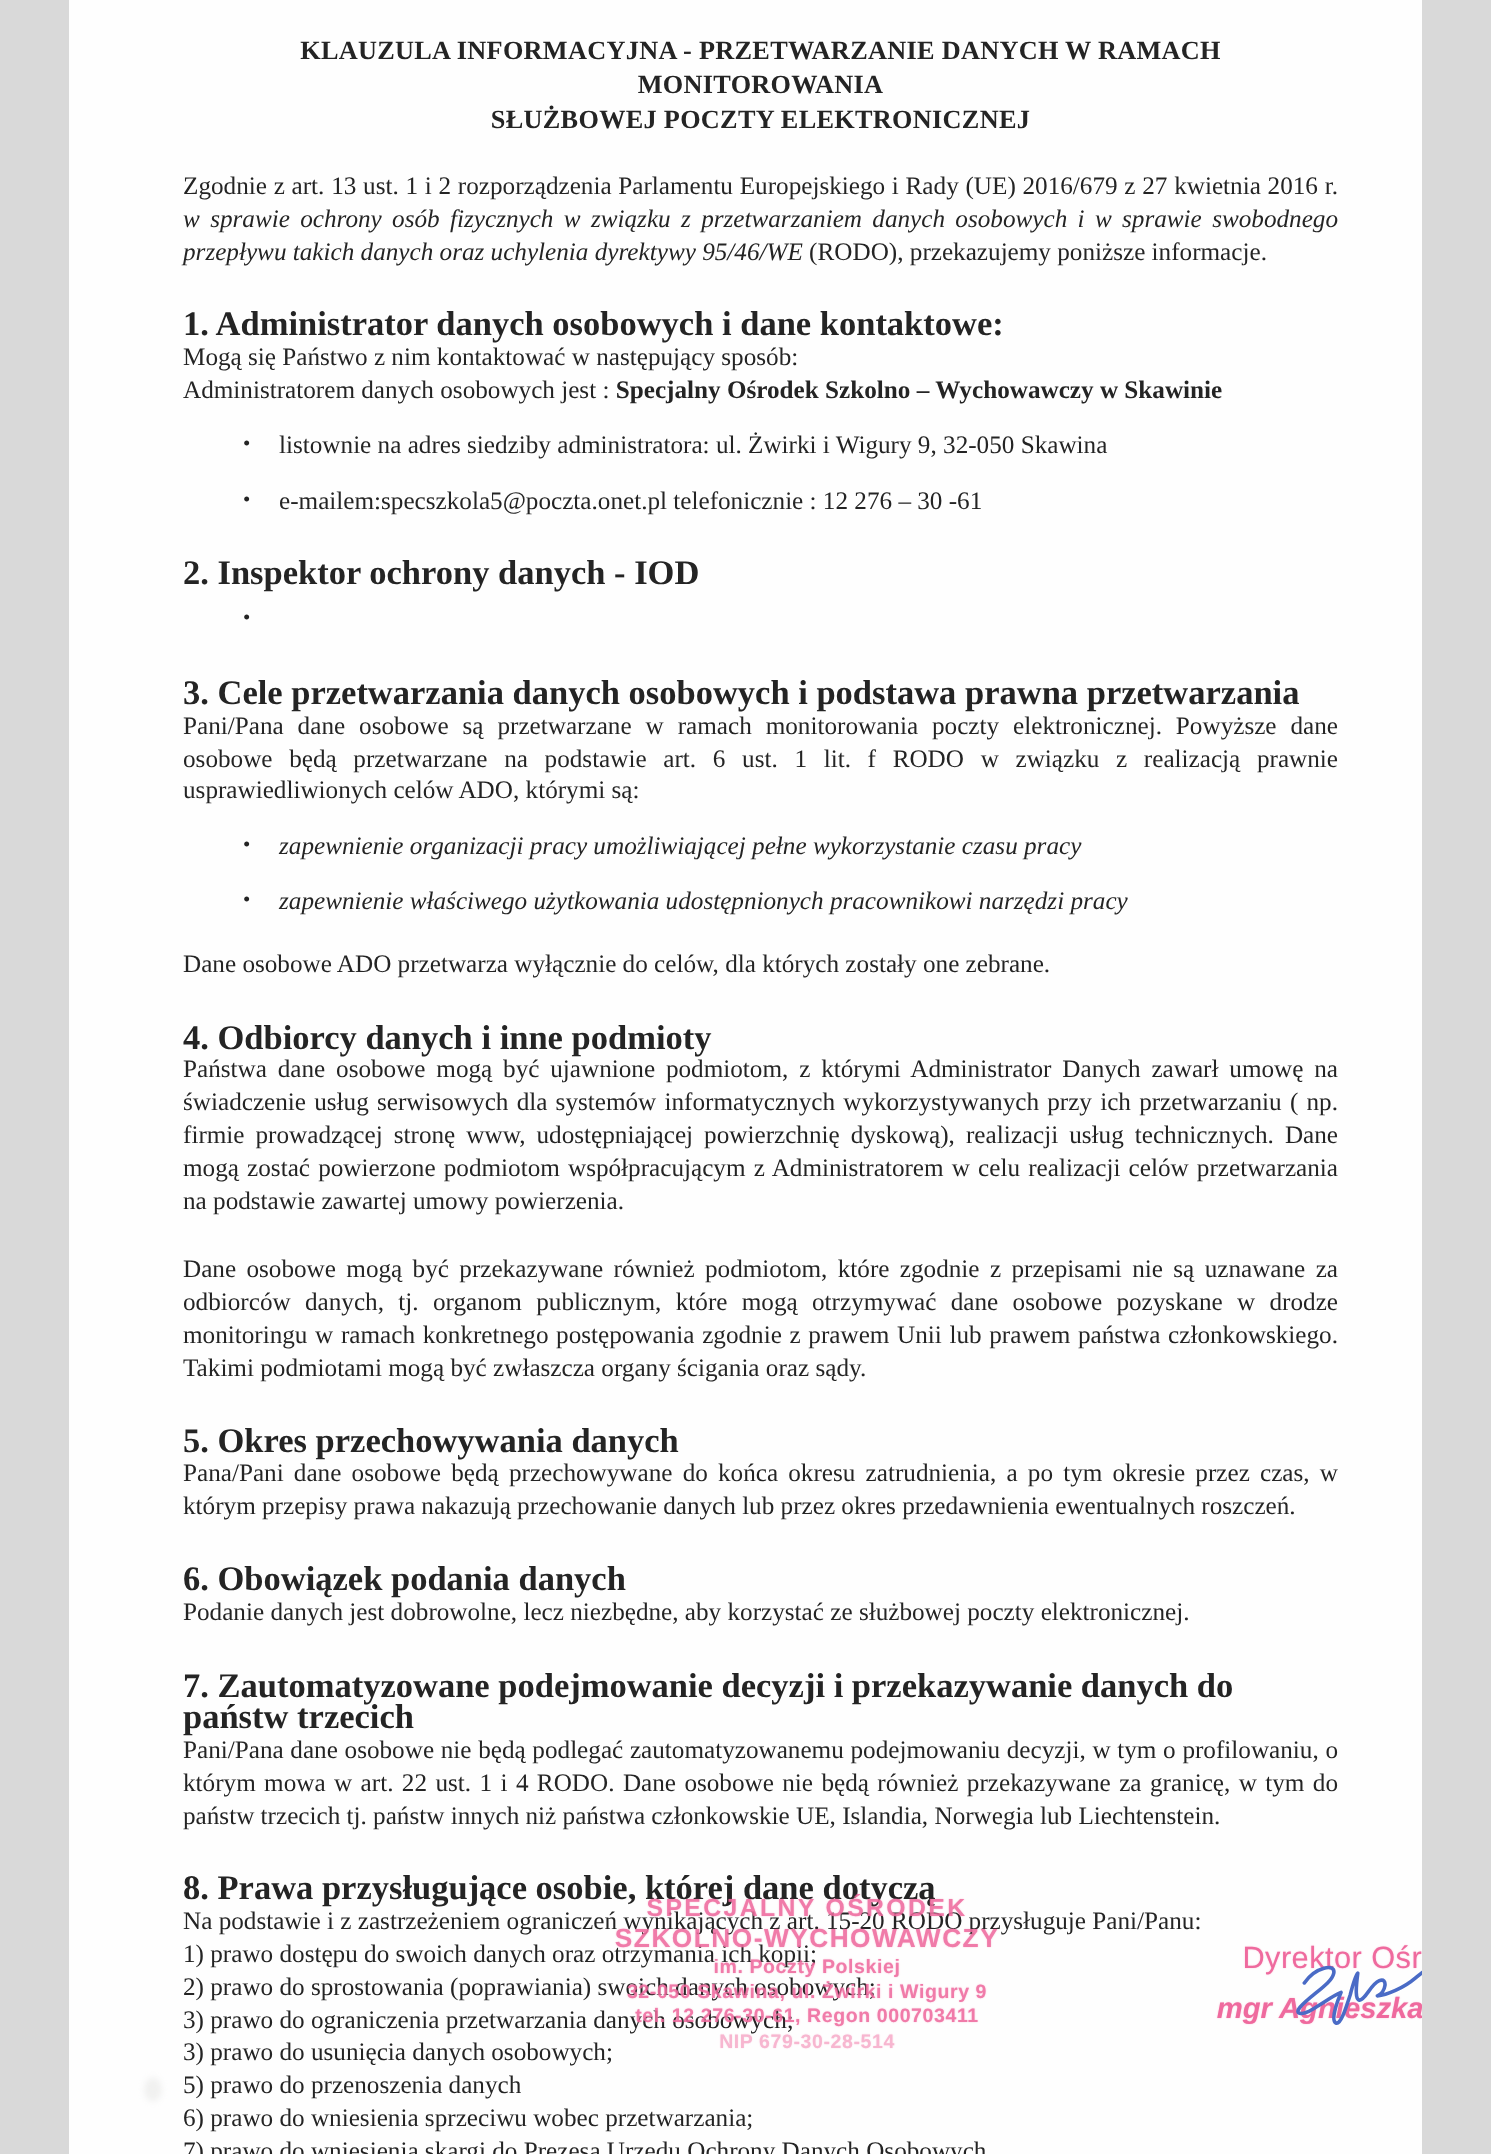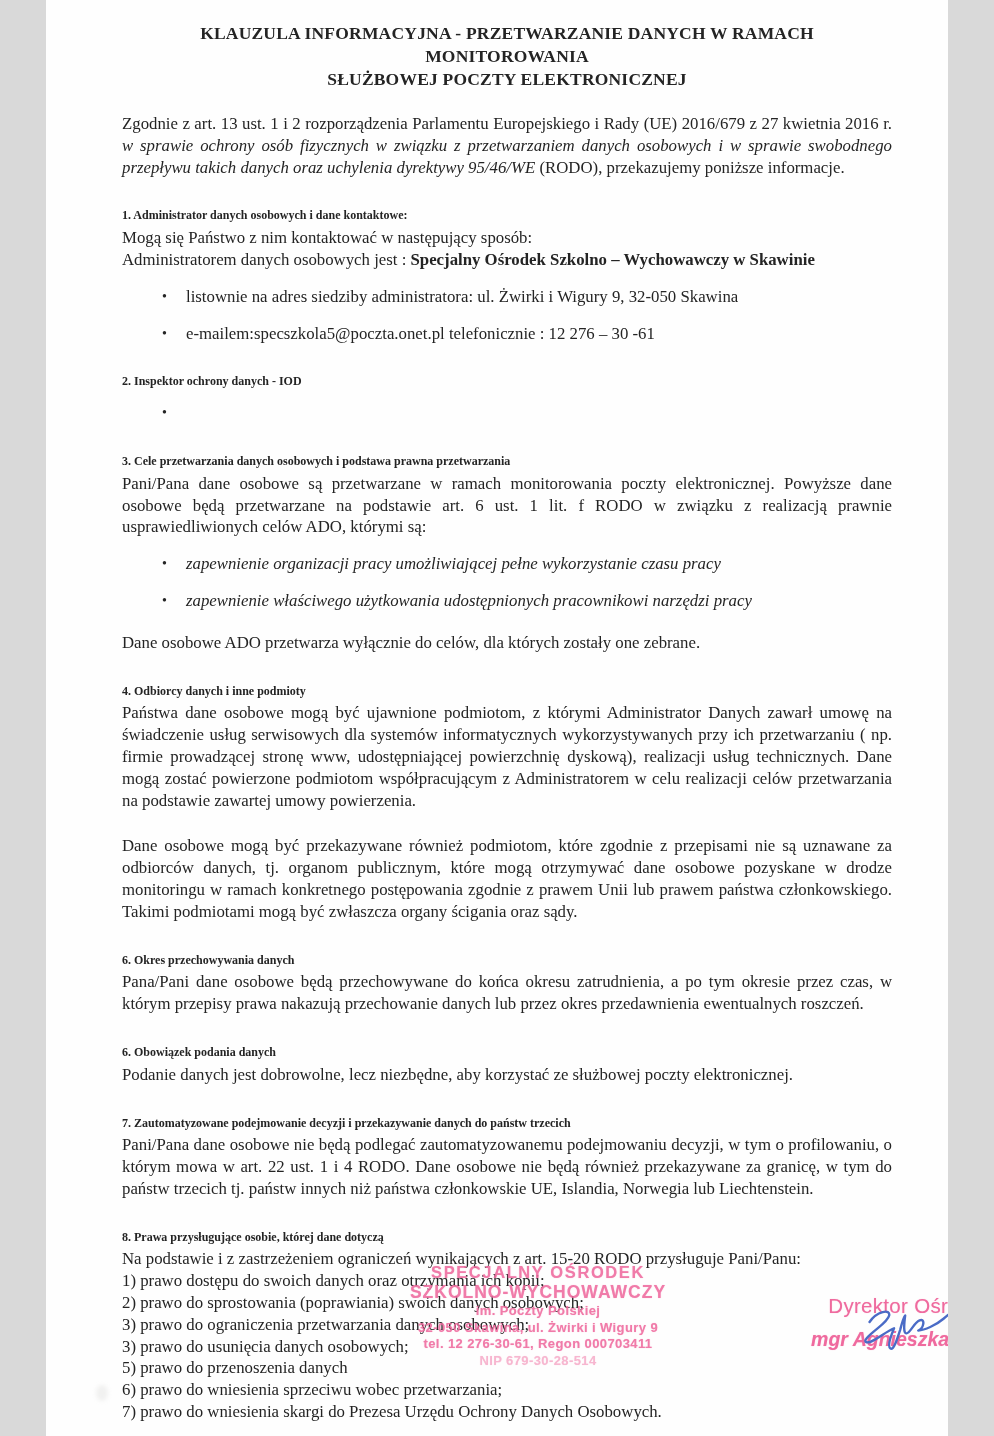--- a/index.html
+++ b/index.html
@@ -18,21 +18,21 @@
   .doc-title { text-align:center; font-weight:bold; font-size:17.5px; line-height:23px; letter-spacing:.2px; }
 
   .para { font-size:16.8px; line-height:21.8px; text-align:justify; }
   .line { font-size:16.8px; line-height:21.8px; }
   .intro { margin-top:22px; }
   .it { font-style:italic; }
   .bold { font-weight:bold; }
   .underline { text-decoration:underline; }
 
   section { margin-top:27px; }
-  .heading { font-weight:bold; font-size:12px; line-height:21.8px; }
+  .heading { font-weight:bold; font-size:23px; line-height:21.8px; }
 
   .bullets { margin-top:4px; }
   .bullet-row { display:flex; padding-left:40px; margin-top:9px; }
   .bullet-row.spread { margin-top:15px; }
   .bullet-glyph { width:24px; flex:0 0 24px; font-size:14px; line-height:21.8px; }
   .bullet-text { font-size:16.8px; line-height:21.8px; }
 
   .after-bullets { margin-top:20px; }
 
   .rights-list .line { margin-top:0; }
@@ -126,21 +126,21 @@
       <div class="line after-bullets">Dane osobowe ADO przetwarza wyłącznie do celów, dla których zostały one zebrane.</div>
     </section>
 
     <section>
       <div class="heading">4. Odbiorcy danych i inne podmioty</div>
       <p class="para">Państwa dane osobowe mogą być ujawnione podmiotom, z którymi Administrator Danych zawarł umowę na świadczenie usług serwisowych dla systemów informatycznych wykorzystywanych przy ich  przetwarzaniu ( np. firmie prowadzącej stronę www, udostępniającej powierzchnię dyskową), realizacji usług technicznych. Dane mogą zostać powierzone podmiotom współpracującym  z  Administratorem w celu realizacji celów przetwarzania na podstawie zawartej umowy powierzenia.</p>
       <p class="para" style="margin-top:24px">Dane osobowe mogą być przekazywane również podmiotom, które zgodnie z przepisami nie są uznawane za odbiorców danych, tj. organom publicznym, które mogą otrzymywać dane osobowe pozyskane w drodze monitoringu w ramach konkretnego postępowania zgodnie z prawem Unii lub prawem państwa członkowskiego. Takimi podmiotami mogą być zwłaszcza organy ścigania oraz sądy.</p>
     </section>
 
     <section>
-      <div class="heading">6. Okres przechowywania danych</div>
+      <div class="heading">5. Okres przechowywania danych</div>
       <p class="para">Pana/Pani dane osobowe będą przechowywane do końca okresu zatrudnienia, a po tym okresie przez czas, w którym przepisy prawa nakazują przechowanie danych lub przez okres przedawnienia ewentualnych roszczeń.</p>
     </section>
 
     <section>
       <div class="heading">6. Obowiązek podania danych</div>
       <p class="para">Podanie danych jest dobrowolne, lecz niezbędne, aby korzystać ze służbowej poczty elektronicznej.</p>
     </section>
 
     <section>
       <div class="heading">7. Zautomatyzowane podejmowanie decyzji i przekazywanie danych do państw trzecich</div>

